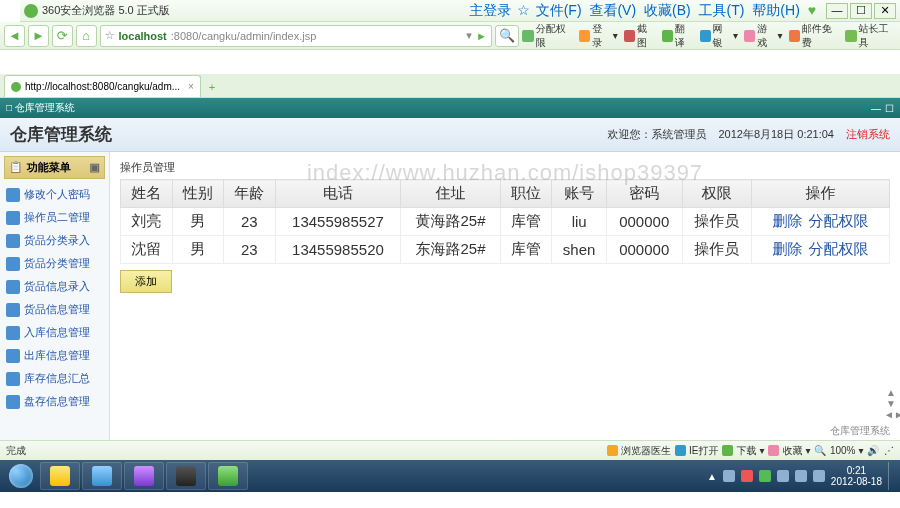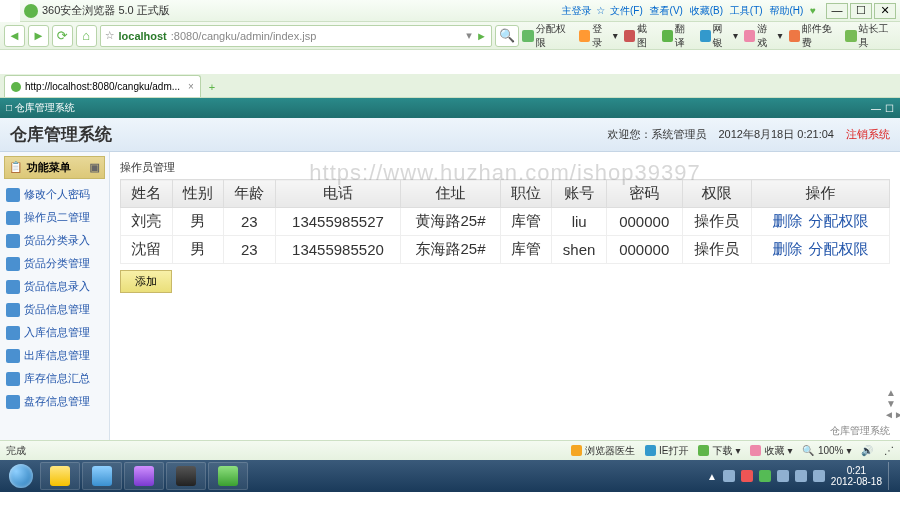--- a/index.html
+++ b/index.html
@@ -2,21 +2,21 @@
 <html><head>
 <meta charset="utf-8">
 <style>
 * { margin: 0; padding: 0; box-sizing: border-box; font-family: "Microsoft YaHei", SimSun, sans-serif; }
 body { width: 900px; height: 508px; background: #fff; overflow: hidden; font-size: 11px; }
 
 
 .titlebar { height: 22px; background: linear-gradient(#f8fdf7,#eaf5e6); display: flex; align-items: center; padding: 0 4px; border-bottom: 1px solid #cde0c4; margin-left: 20px; }
 .titlebar .favicon { width: 14px; height: 14px; background: #5fb54a; border-radius: 50%; margin-right: 4px; }
 .titlebar .title { flex: 1; color: #333; }
-.titlebar .links { color: #0066cc; font-size: 10px; }
+.titlebar .links { color: #0066cc; font-size: 14px; }
 .titlebar .links span { margin: 0 2px; cursor: pointer; }
 .winbtns { display: flex; gap: 2px; margin-left: 8px; }
 .winbtn { width: 22px; height: 16px; border: 1px solid #a8c89a; background: #eef7ea; text-align: center; line-height: 12px; font-size: 11px; cursor: pointer; }
 
 .toolbar { height: 28px; background: linear-gradient(#f4faf1,#e6f2e0); display: flex; align-items: center; padding: 0 4px; border-bottom: 1px solid #cde0c4; gap: 3px; }
 .navbtn { width: 22px; height: 22px; border: 1px solid #b8d4aa; border-radius: 3px; background: #fff; display: flex; align-items: center; justify-content: center; cursor: pointer; color: #5fb54a; font-size: 13px; }
 .urlbox { flex: 1; display: flex; align-items: center; height: 22px; border: 1px solid #b8d4aa; background: #fff; border-radius: 2px; padding: 0 4px; gap: 4px; }
 .urlbox .lock { color: #8a8a8a; }
 .urlbox input { flex: 1; border: none; outline: none; font-size: 11px; color: #555; }
 .toollinks { display: flex; gap: 6px; font-size: 10px; color: #333; align-items: center; }
@@ -54,21 +54,21 @@
 table.data td { border: 1px solid #eee; padding: 4px 6px; text-align: center; color: #333; }
 table.data td.acts span { color: #2255aa; cursor: pointer; margin: 0 3px; }
 .addbtn { margin-top: 6px; display: inline-block; background: linear-gradient(#f8f0a8,#eadf7a); border: 1px solid #c8b868; padding: 3px 14px; font-size: 11px; cursor: pointer; }
 
 .watermark { position: absolute; top: 8px; left: 50%; transform: translateX(-50%); font-size: 22px; color: rgba(140,140,140,0.35); font-family: Arial; pointer-events: none; white-space: nowrap; letter-spacing: 1px; }
 .footer-app { position: absolute; bottom: 2px; right: 10px; font-size: 10px; color: #888; }
 .scroll-hint { position: absolute; right: 2px; bottom: 20px; top: 0; width: 14px; display: flex; flex-direction: column; justify-content: flex-end; }
 .scroll-hint .arr { color: #888; font-size: 10px; text-align: center; }
 
 
-.statusbar { height: 20px; background: linear-gradient(#f4faf1,#e6f2e0); border-top: 1px solid #cde0c4; display: flex; align-items: center; padding: 0 6px; font-size: 10px; gap: 10px; }
+.statusbar { height: 20px; background: linear-gradient(#f4faf1,#e6f2e0); border-top: 1px solid #cde0c4; display: flex; align-items: center; padding: 0 6px; font-size: 10px; gap: 4px; }
 .statusbar .left { flex: 1; color: #333; }
 .statusbar .grp { display: flex; align-items: center; gap: 3px; color: #333; cursor: pointer; }
 .sicon { width: 11px; height: 11px; border-radius: 2px; }
 
 
 .taskbar { height: 32px; background: linear-gradient(#3a5a7a,#1a3a5a); display: flex; align-items: center; padding: 0 4px; gap: 2px; }
 .start { width: 34px; height: 28px; border-radius: 3px; display: flex; align-items: center; justify-content: center; cursor: pointer; }
 .orb { width: 24px; height: 24px; border-radius: 50%; background: radial-gradient(circle at 30% 30%, #8fd0ff, #1a6fb0); box-shadow: inset 0 0 4px rgba(255,255,255,0.6); position: relative; }
 .taskbtn { width: 40px; height: 28px; background: rgba(255,255,255,0.08); border: 1px solid rgba(255,255,255,0.15); border-radius: 2px; display: flex; align-items: center; justify-content: center; cursor: pointer; }
 .tbicon { width: 20px; height: 20px; border-radius: 3px; }
@@ -208,21 +208,21 @@
             <span class="mi"></span>
             <span>库存信息汇总</span>
           </div>
         <div class="menuitem">
             <span class="mi"></span>
             <span>盘存信息管理</span>
           </div>
       </div>
     </div>
     <div class="main">
-      <div class="watermark">https://www.huzhan.com/ishop39397</div>
+      <div class="watermark">index://www.huzhan.com/ishop39397</div>
       <div class="panel-title">操作员管理</div>
       <table class="data">
         <thead>
             <tr>
           <th>姓名</th>
           <th>性别</th>
           <th>年龄</th>
           <th>电话</th>
           <th>住址</th>
           <th>职位</th>

